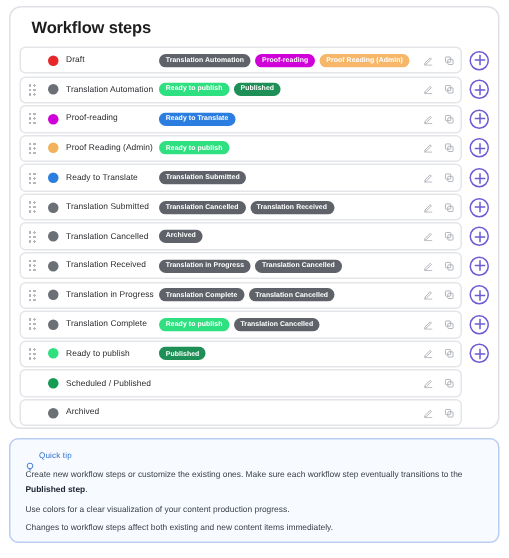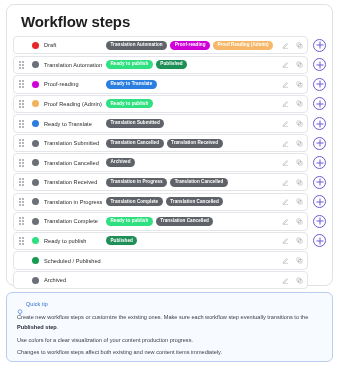--- a/index.html
+++ b/index.html
@@ -11,21 +11,21 @@
   }
   .panel {
     position: absolute;
     left: 6px; top: 4px;
     width: 327px; height: 282px;
     border: 1px solid #dfe1e6;
     border-radius: 8px;
     background: #ffffff;
   }
   .panel-title {
-    font-size: 15px;
+    font-size: 11px;
     font-weight: bold;
     color: #1d1d1f;
     padding: 8px 0 6px 14px;
     letter-spacing: -0.1px;
   }
   .rows { padding: 0 6px; }
   .row {
     display: flex;
     align-items: center;
     height: 18.4px;

